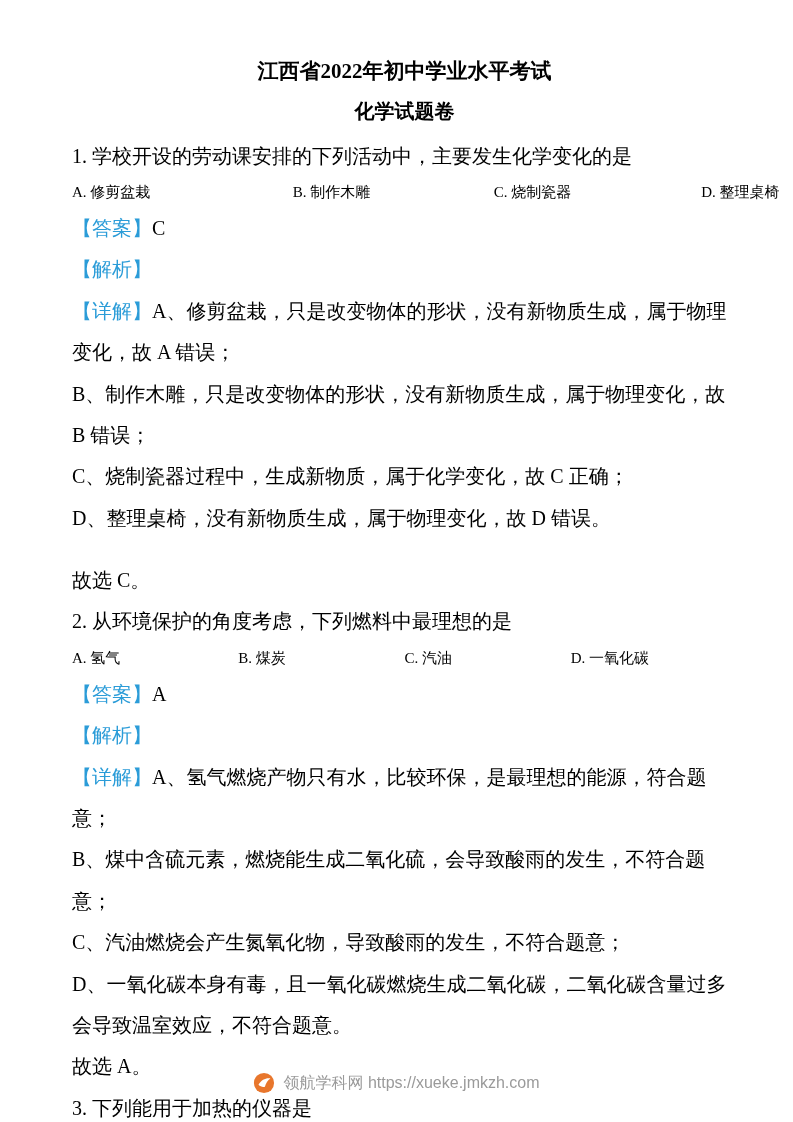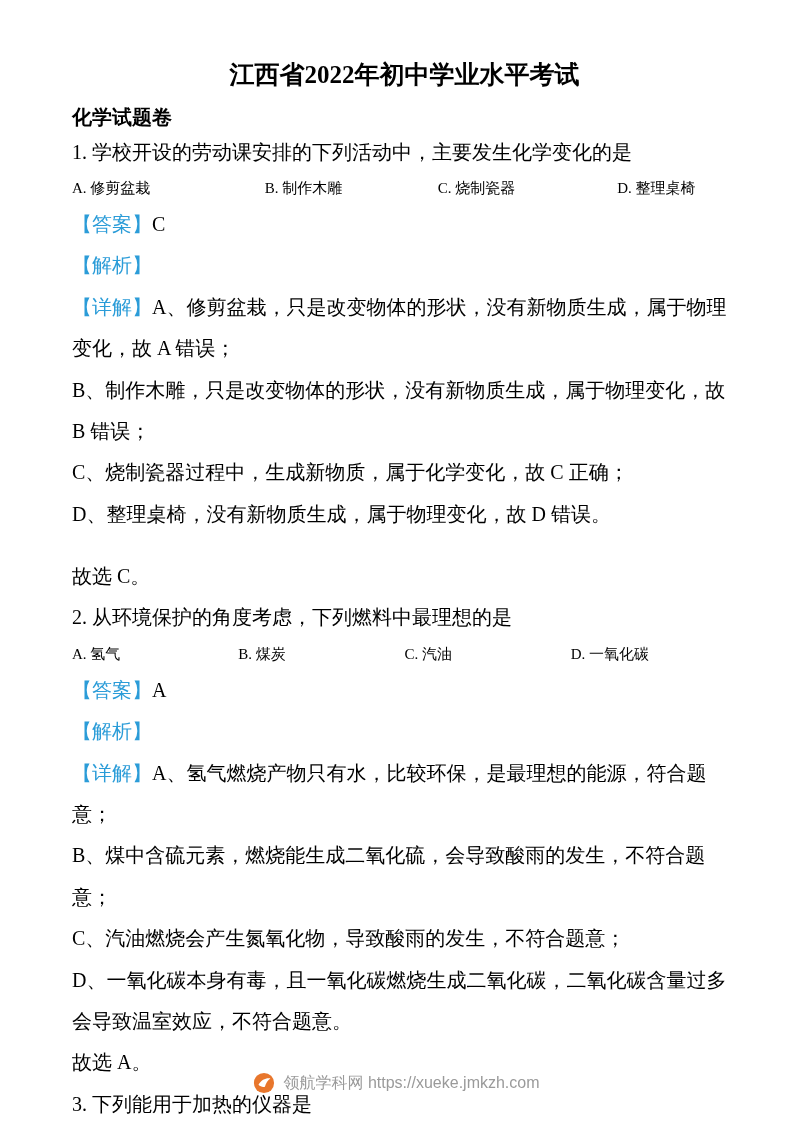--- a/index.html
+++ b/index.html
@@ -5,31 +5,31 @@
   * { margin:0; padding:0; box-sizing:border-box; }
   html,body { background:#ffffff; }
   body {
     width:793px; height:1122px;
     position:relative; overflow:hidden;
     font-family:"Liberation Serif","DejaVu Serif",serif;
     color:#000;
   }
   .page { padding:56px 56px 0 72px; }
 
-  .title { font-size:25px; font-weight:bold; text-align:center; line-height:1.5; margin-bottom:8px; }
-  .subtitle { font-size:20px; font-weight:bold; line-height:1.5; }
+  .title { font-size:21px; font-weight:bold; text-align:center; line-height:1.5; margin-bottom:8px; }
+  .subtitle { font-size:20px; font-weight:bold; text-align:center; line-height:1.5; margin-bottom:10px; }
 
   .bold-note { font-weight:bold; font-size:15.5px; line-height:2.15; white-space:pre-wrap; }
   .section-header { font-weight:bold; font-size:15.5px; line-height:2.15; margin-bottom:2px; }
 
   .q-text, .line { font-size:20px; line-height:2.07; }
   .mt { margin-top:21px; }
 
   .options { display:grid; font-size:15px; line-height:2.07; }
-  .options-q1 { grid-template-columns:29% 26% 27% 18%; }
+  .options-q1 { grid-template-columns:29% 26% 27% 18%;gap:28px; }
   .options-q2 { grid-template-columns:25% 25% 25% 25%; }
 
   .marker { color:#2b9cd8; }
 
   .apparatus-row {
     display:grid; grid-template-columns:24.5% 24.5% 25% 26%;
     align-items:center; min-height:152px; margin-top:4px;
   }
   .apparatus-cell { display:flex; align-items:center; gap:24px; font-size:15px; }
   svg.instrument { stroke:#1a1a1a; fill:none; stroke-width:1.6; stroke-linecap:round; stroke-linejoin:round; }

